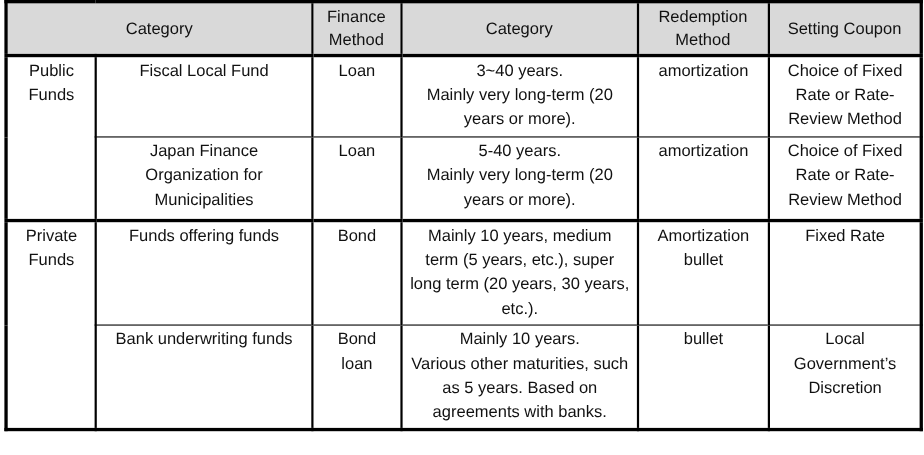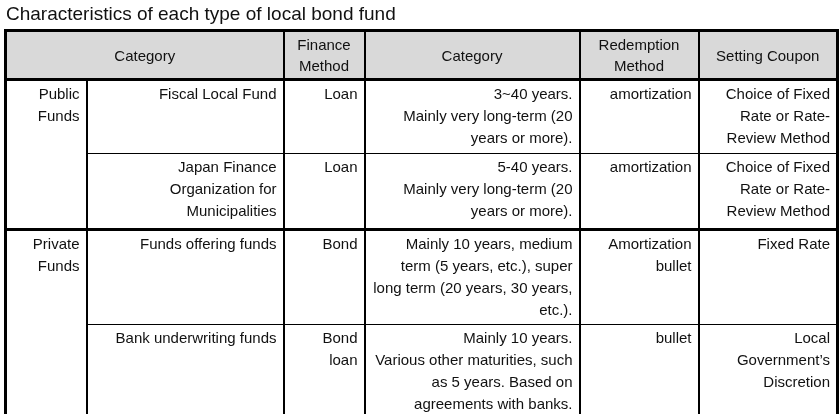--- a/index.html
+++ b/index.html
@@ -30,21 +30,21 @@
     border: 3px solid #000000;
   }
   th, td {
     border: 2px solid #000000;
     border-top-width: 1px;
     border-bottom-width: 1px;
     font-size: 15px;
     line-height: 22px;
     color: #111111;
     vertical-align: top;
-    text-align: right;
+    text-align: center;
     padding: 2px 6px 3px 7px;
     white-space: pre-line;
     overflow: hidden;
     font-weight: 400;
   }
   thead th {
     background: #d9d9d9;
     text-align: center;
     vertical-align: middle;
     padding: 2px 4px;
@@ -58,21 +58,20 @@
   tr.row-4        { height: 86px; }
   tr.section-start td {
     border-top: 3px solid #000000;
   }
 </style>
 </head>
 <body>
 
 <div class="page">
 
-  <h1 class="title">Characteristics of each type of local bond fund</h1>
 
   <table class="fund-table">
     <colgroup>
       <col style="width:81px">
       <col style="width:197px">
       <col style="width:81px">
       <col style="width:215px">
       <col style="width:119px">
       <col style="width:139px">
     </colgroup>

